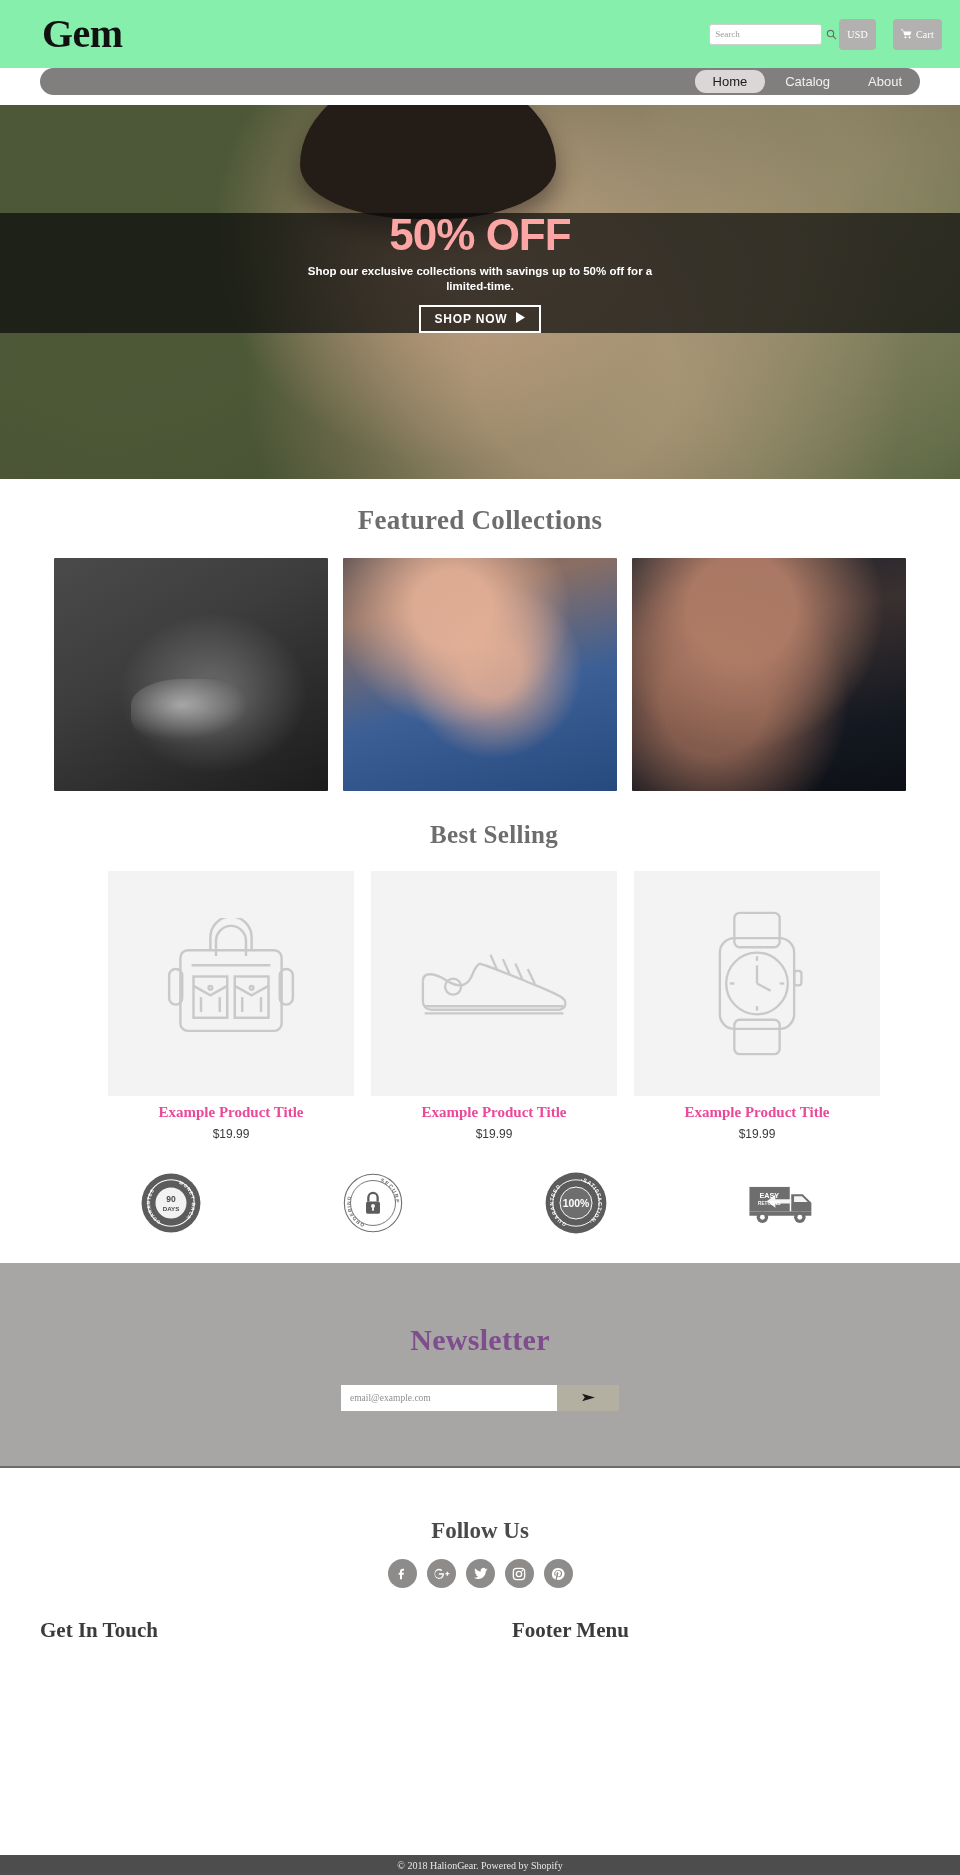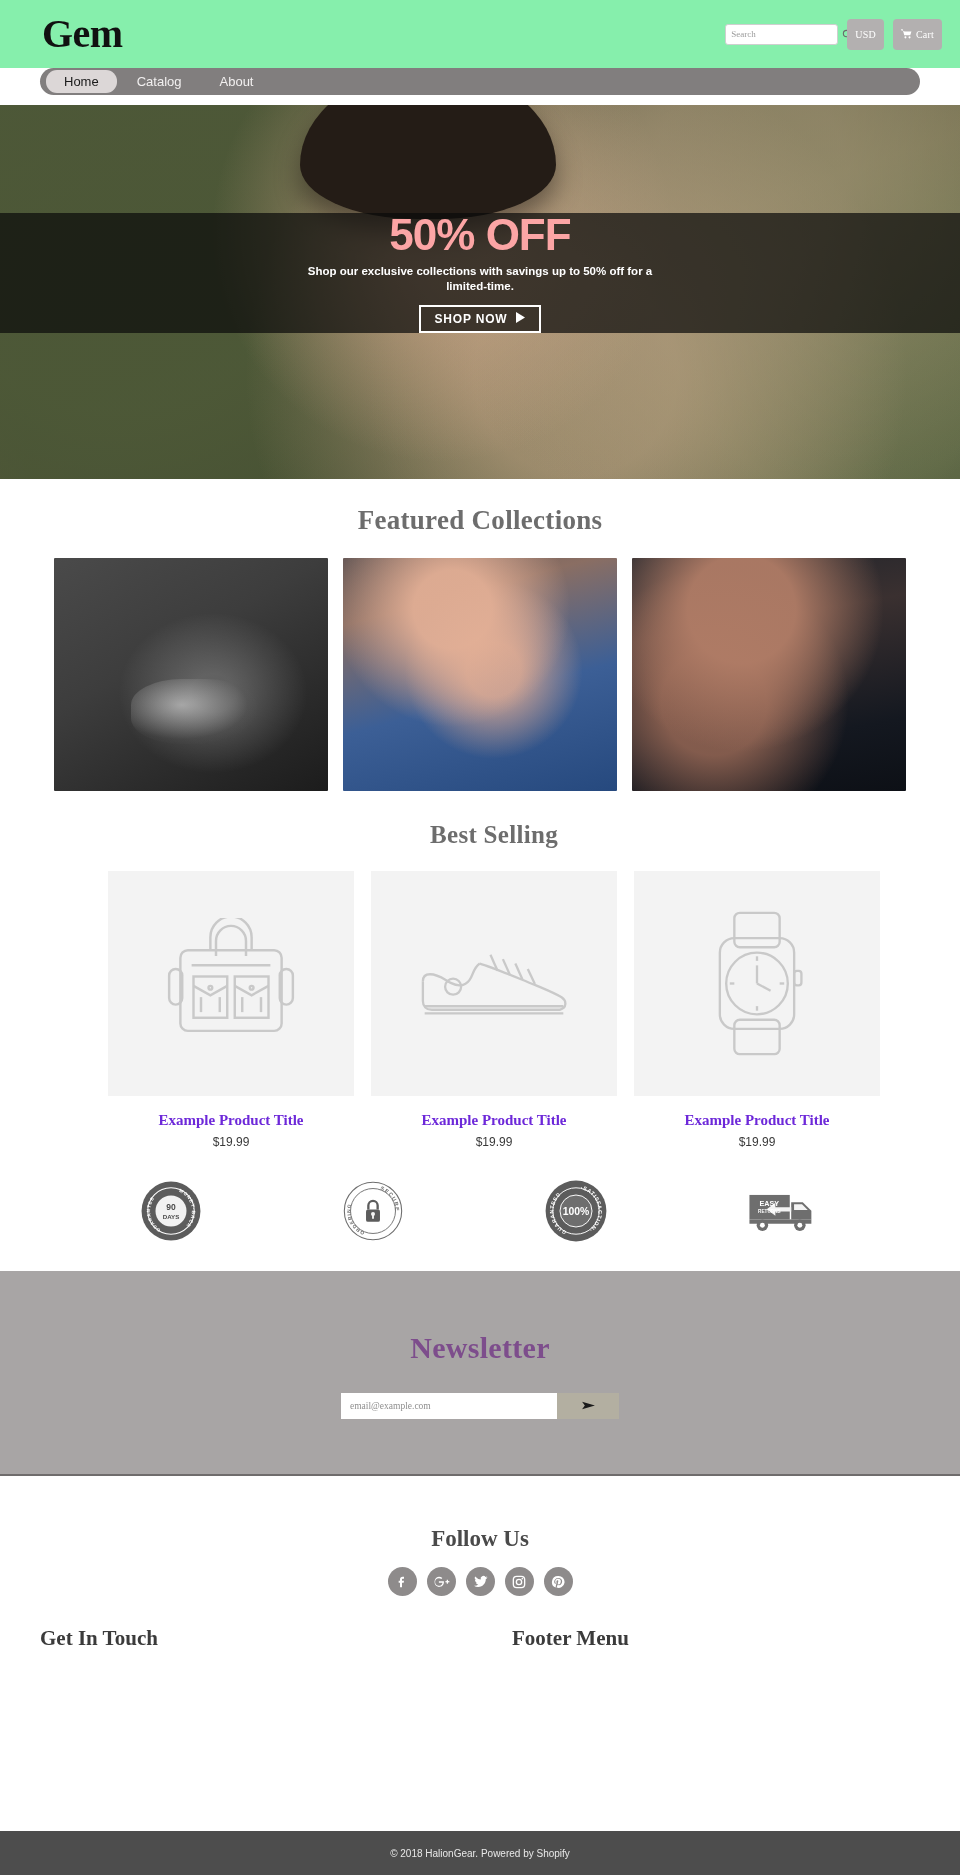--- a/index.html
+++ b/index.html
@@ -23,21 +23,21 @@
     font-size: 40px;
     font-weight: bold;
     color: #111;
     letter-spacing: -0.5px;
     line-height: 1;
   }
   .header-right {
     margin-left: auto;
     display: flex;
     align-items: center;
-    gap: 9px;
+    gap: 17px;
     justify-content: flex-end;
   }
   .search-wrap {
     width: 113px;
     height: 21px;
     border: 1px solid #cfcfcf;
     border-radius: 3px;
     background: #fff;
     display: flex;
     align-items: center;
@@ -75,20 +75,21 @@
   
   .nav-outer { padding: 0 40px; background: #fff; height: 31px; }
   .nav {
     height: 27px;
     background: #817e7e;
     border-radius: 14px;
     display: flex;
     align-items: center;
     padding-left: 6px;
     gap: 2px;
+    justify-content: flex-end;
   }
   .nav-item {
     font-family: "Liberation Sans", sans-serif;
     font-size: 13px;
     color: #f2f0f0;
     padding: 3px 18px;
     border-radius: 11px;
     cursor: pointer;
     line-height: 1.35;
   }
@@ -232,25 +233,25 @@
   .product { flex: 1; text-align: center; cursor: pointer; }
   .product-img {
     height: 225px;
     background: #f3f3f3;
     display: flex;
     align-items: center;
     justify-content: center;
   }
   .product-img svg { display: block; }
   .product-title {
-    margin-top: 16px;
+    margin-top: 8px;
     font-family: "Liberation Serif", serif;
     font-weight: bold;
     font-size: 15px;
-    color: #6d28d9;
+    color: #ec4899;
   }
   .product-price {
     margin-top: 6px;
     font-family: Liberation Sans, sans-serif;
     font-size: 12px;
     color: #3a3a3a;
   }
 
   
   .badges {
@@ -340,24 +341,24 @@
   .fcol:nth-child(2) { padding-left: 64px; }
   .fcol-title {
     font-family: "Liberation Serif", serif;
     font-weight: bold;
     font-size: 21px;
     color: #3b3b3b;
   }
   .copyright {
     position: absolute;
     left: 0; right: 0; bottom: 0;
-    height: 44px;
+    height: 20px;
     background: #4d4d4d;
     color: #e8e8e8;
-    font-family: Liberation Sans, sans-serif;
+    font-family: Liberation Serif, serif;
     font-size: 10px;
     display: flex;
     align-items: center;
     justify-content: center;
   }
 </style>
 </head>
 <body>
 
 <div class="header">

